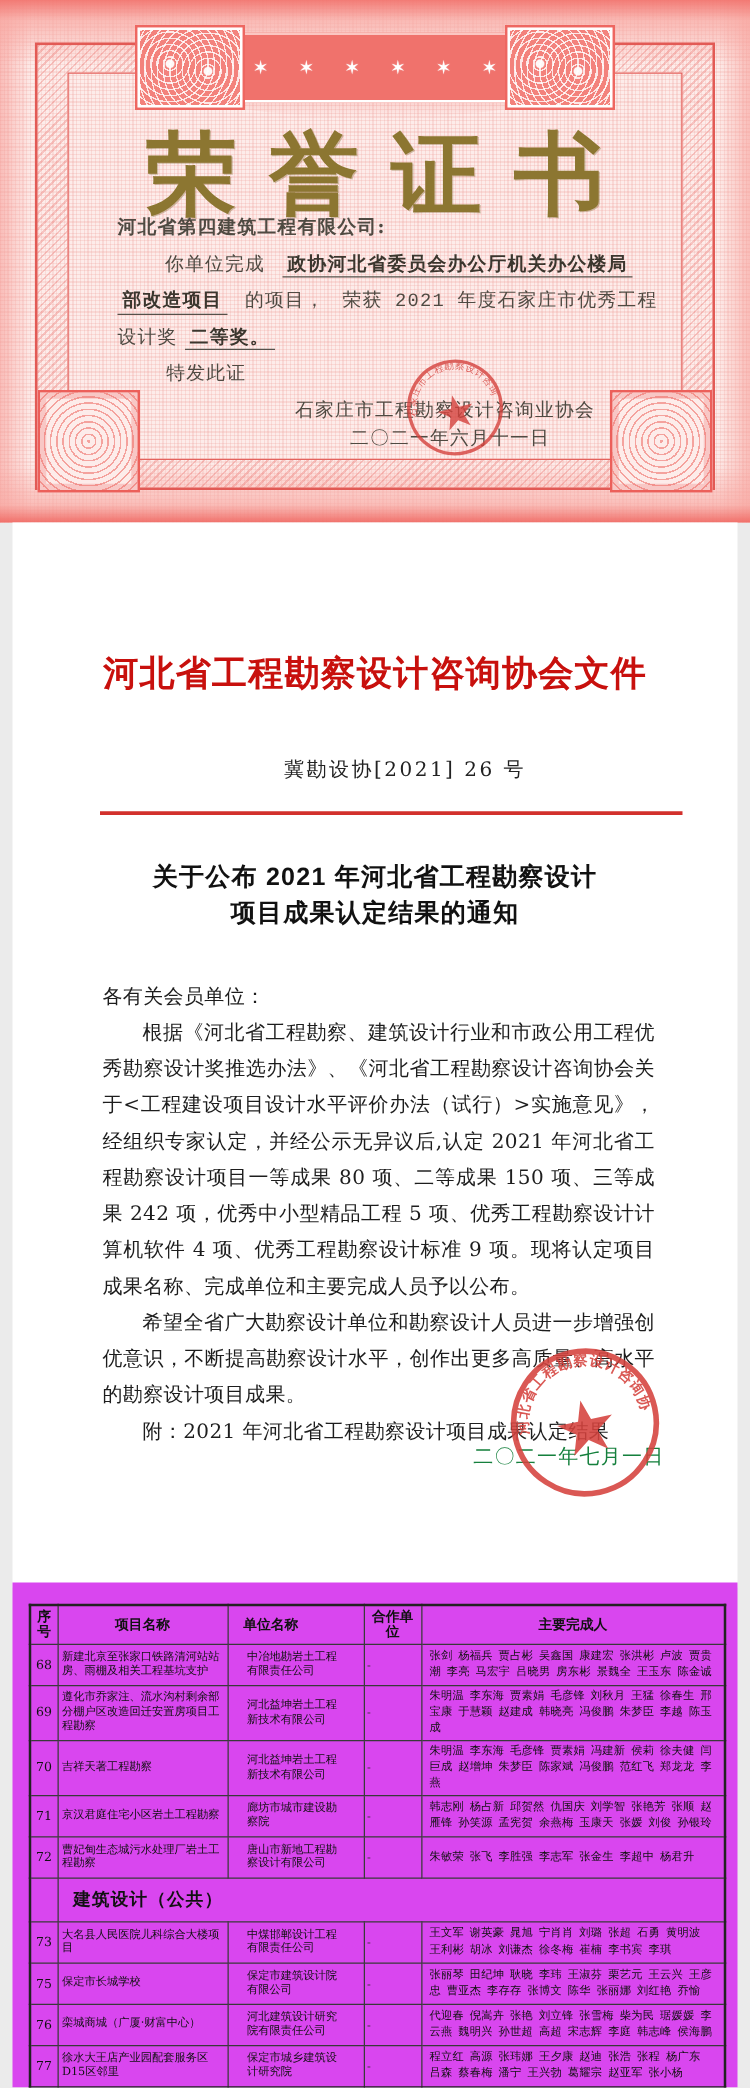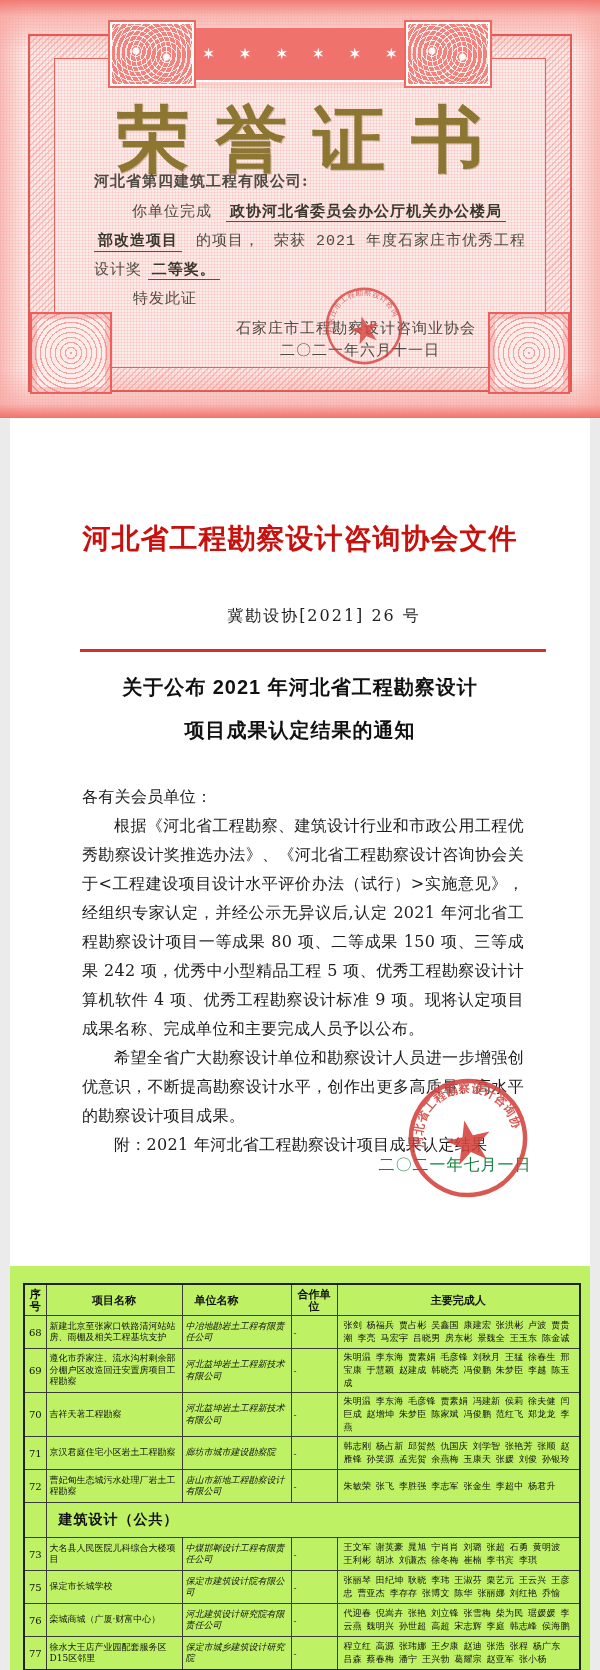--- a/index.html
+++ b/index.html
@@ -86,58 +86,58 @@
     font-family:"Liberation Sans", sans-serif;font-weight:bold;
     font-size:28px;color:#c8100d;letter-spacing:1px;
   }
   .doc-number{
     position:absolute;top:188px;left:0;width:100%;text-align:center;
     font-size:16px;color:#222;letter-spacing:2px;padding-left:24px;
   }
   .doc-rule{
     position:absolute;top:231px;left:70px;width:466px;height:3px;background:#d2302c;
   }
-  .doc-title1{position:absolute;top:256px;}
+  .doc-title1{position:absolute;top:270px;}
   .doc-title2{position:absolute;top:299px;}
   .doc-title1,.doc-title2{
     left:0;width:100%;text-align:center;font-family:"Liberation Sans", sans-serif;
     font-weight:bold;font-size:20px;color:#111;letter-spacing:1px;
   }
   .doc-body{
     position:absolute;top:364px;left:72px;width:442px;
     font-size:16px;line-height:29px;color:#1d1d1d;text-align:justify;letter-spacing:.3px;
   }
   .doc-body p{margin:0;text-indent:2em;}
   .doc-body p.salutation{text-indent:0;}
   .doc-date{
     position:absolute;top:737px;left:365px;width:160px;text-align:center;
     font-size:16px;color:#15803d;letter-spacing:1px;z-index:2;
   }
   .doc-seal{position:absolute;left:396px;top:658px;z-index:3;opacity:.88;transform:rotate(-12deg);}
   
   .table-card{
-    position:absolute;left:10px;top:1266px;width:580px;height:404px;background:#bef264;
+    position:absolute;left:10px;top:1266px;width:580px;height:404px;background:#d946ef;
   }
   table.results{
     position:absolute;left:13px;top:17px;width:556px;
     border-collapse:collapse;table-layout:fixed;
   }
   table.results th, table.results td{
     border:1px solid #3a3a3a;vertical-align:middle;overflow:hidden;
   }
   table.results{border:2px solid #222;}
   th{
     font-family:"Liberation Sans", sans-serif;font-weight:bold;font-size:11px;
     color:#111;height:28px;padding:1px 2px;text-align:center;line-height:12px;
   }
   th.h-unit{text-align:left;padding-left:12px;}
   td{font-family:"DejaVu Serif", serif;color:#111;}
   td.c-sn{font-size:10px;text-align:center;height:30px;}
   td.c-project{font-size:9px;line-height:11.5px;padding:2px 3px;}
-  td.c-unit{font-size:9px;line-height:11.5px;padding:2px 3px;font-style:italic;}
+  td.c-unit{font-size:9px;line-height:11.5px;padding:2px 15px;}
   td.c-partner{font-size:9px;vertical-align:top;padding:1px 0 0 2px;color:#333;}
   td.c-people{font-size:9px;line-height:13px;padding:2px 6px;letter-spacing:.2px;}
   tr.section-tr td.c-section{
     font-family:"Liberation Sans", sans-serif;font-weight:bold;font-size:14px;
     padding:4px 16px 4px 12px;height:26px;letter-spacing:1px;
   }
   .seal-text{font-family:"Liberation Sans", sans-serif;}
 </style>
 </head>
 <body>

